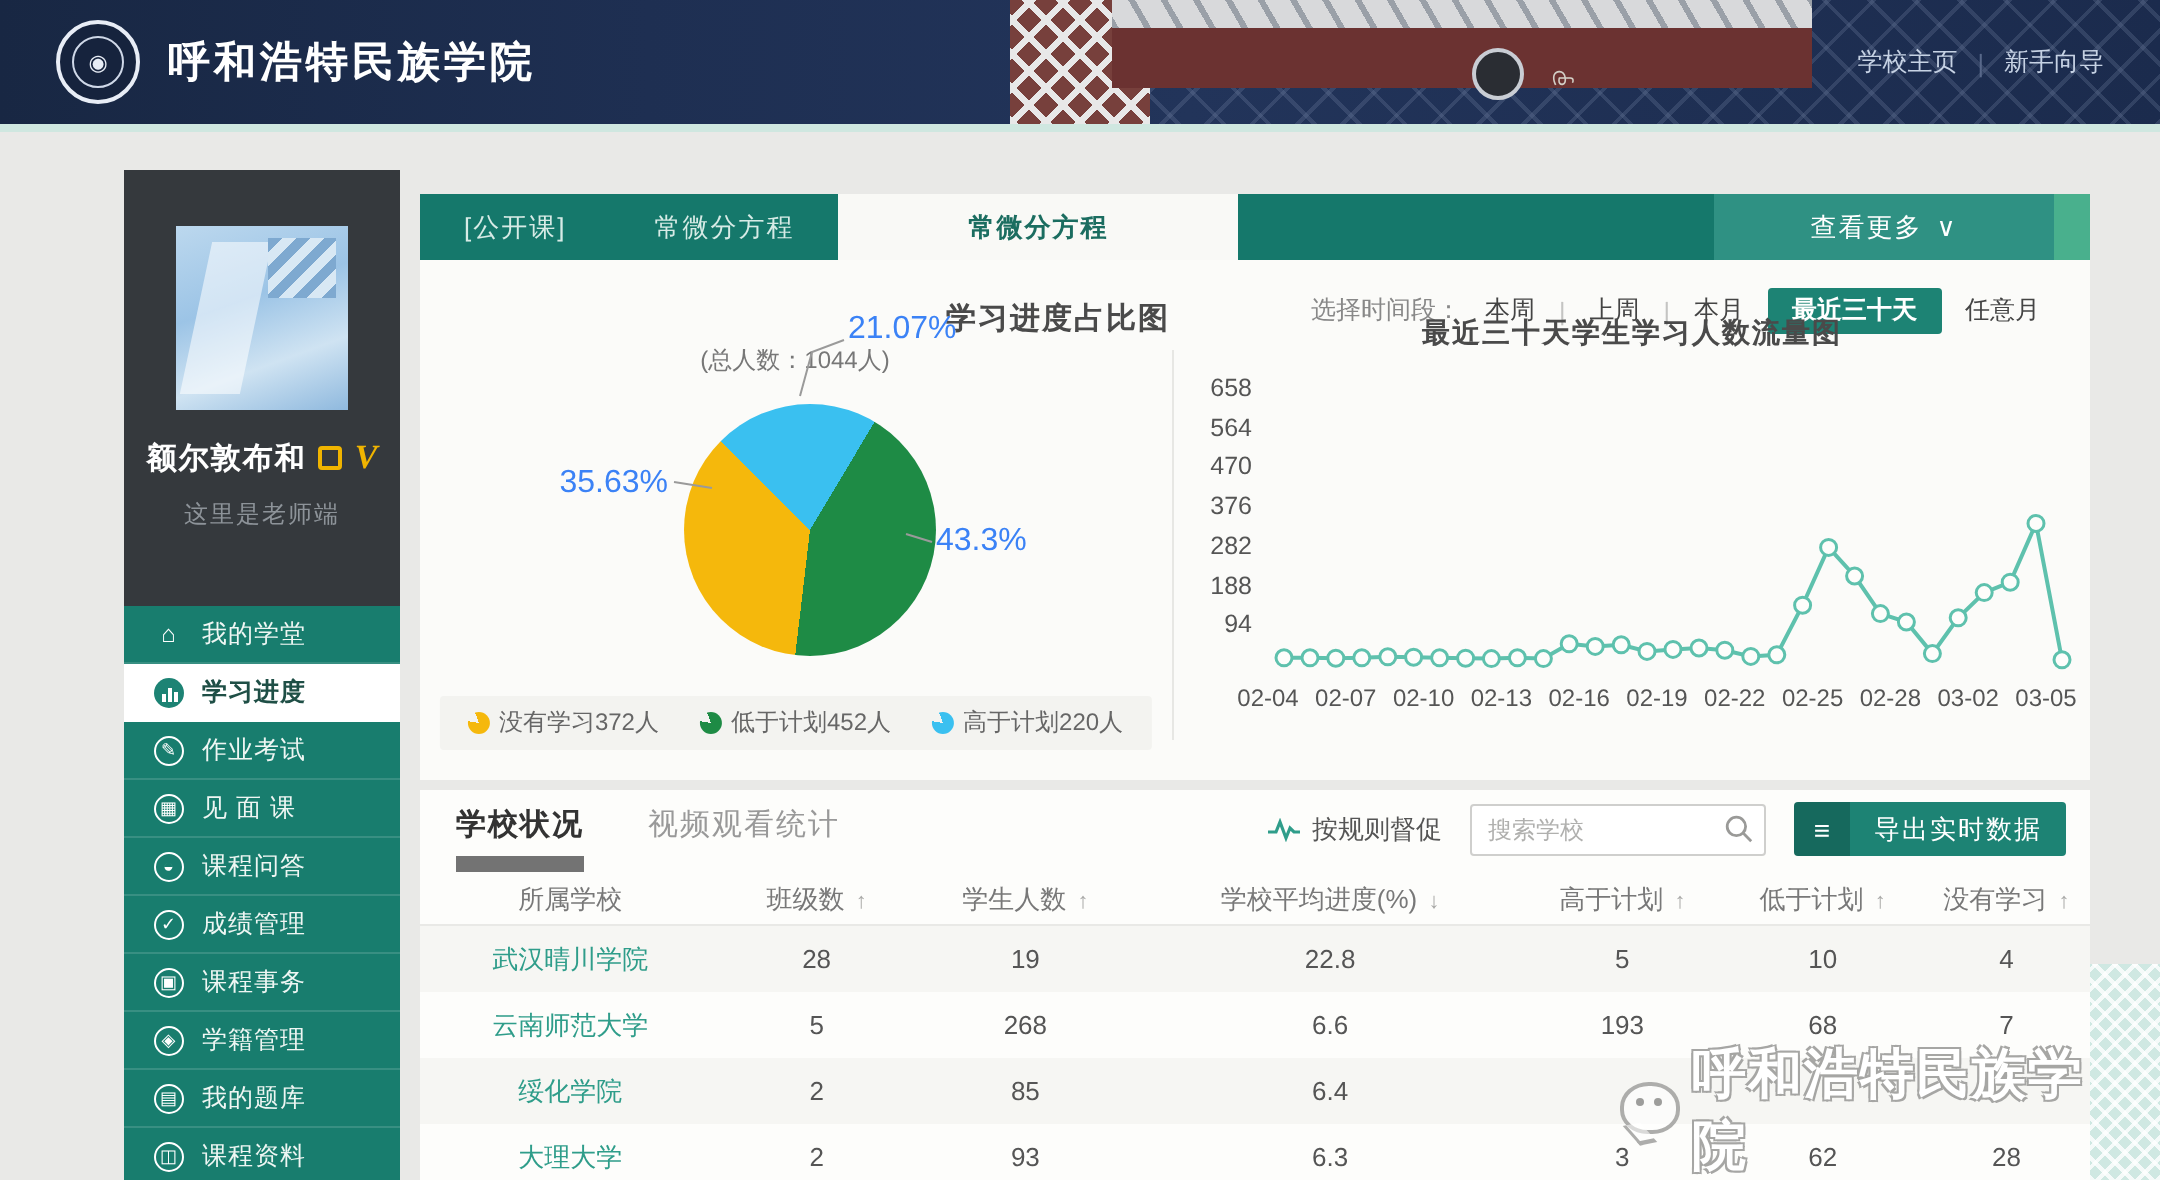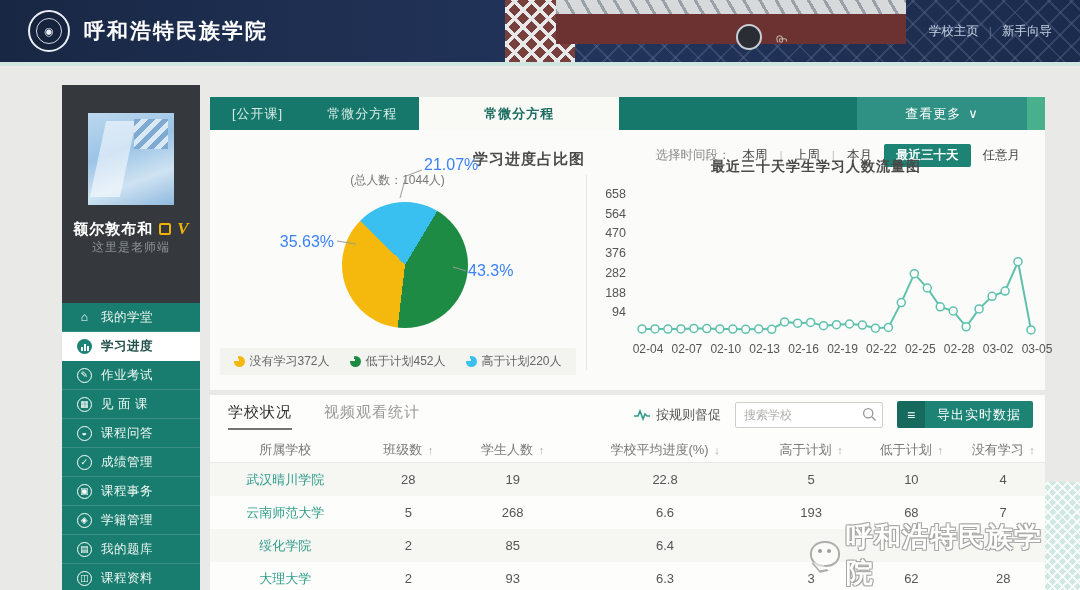--- a/index.html
+++ b/index.html
@@ -35,21 +35,21 @@
   
   .profile-card { position:absolute; left:62px; top:85px; width:138px; height:218px; background:#35393d; text-align:center; }
   .avatar { width:86px; height:92px; margin:28px auto 0; background:linear-gradient(160deg,#bcd8ee 0%,#9cc4e6 40%,#cfe3f2 70%,#8fb9de 100%); position:relative; overflow:hidden; }
   .avatar:before { content:""; position:absolute; left:10px; top:8px; width:30px; height:76px; background:rgba(255,255,255,.55); transform:skewX(-12deg); }
   .avatar:after { content:""; position:absolute; right:6px; top:6px; width:34px; height:30px;
     background:repeating-linear-gradient(135deg,#7ea9d0 0 5px,#d8e8f4 5px 10px); }
   .profile-name-row { margin-top:14px; display:flex; justify-content:center; align-items:center; gap:6px; }
   .profile-name { color:#fff; font-size:15px; font-weight:bold; letter-spacing:1px; }
   .v-frame { width:12px; height:12px; border:2px solid #f0b400; border-radius:2px; display:inline-block; }
   .v-mark { color:#f0b400; font-family:"Liberation Serif","DejaVu Serif",serif; font-weight:bold; font-style:italic; font-size:17px; }
-  .profile-sub { color:#8d9399; font-size:12px; letter-spacing:1px; }
+  .profile-sub { margin-top:10px; color:#8d9399; font-size:12px; letter-spacing:1px; }
   .side-menu { position:absolute; left:62px; top:303px; width:138px; height:287px; background:#187d6e; overflow:hidden; }
   .menu-item { height:29px; display:flex; align-items:center; gap:9px; padding-left:15px;
     color:#eef6f3; font-size:12.5px; border-bottom:1px solid rgba(255,255,255,.14); cursor:pointer; letter-spacing:.5px; }
   .menu-item .mi-icon { width:15px; height:15px; display:flex; align-items:center; justify-content:center;
     color:#ffffff; font-size:12px; flex:0 0 15px; }
   .menu-item .mi-circle { border:1px solid #ffffff; border-radius:50%; font-size:9px; }
   .menu-item.active { background:#ffffff; color:#1f4f46; font-weight:bold; border-bottom:none; }
   .prog-circle { width:15px; height:15px; border-radius:50%; background:#1d8374; display:flex; align-items:flex-end; justify-content:center; gap:1px; padding-bottom:3px; }
   .prog-circle i { display:block; width:2px; background:#fff; }
   .prog-circle i:nth-child(1){height:4px;} .prog-circle i:nth-child(2){height:7px;} .prog-circle i:nth-child(3){height:5px;}
@@ -82,28 +82,28 @@
   .leg-pie { width:11px; height:11px; border-radius:50%; }
 
   .vdivider { position:absolute; left:376px; top:45px; width:1px; height:195px; background:#e7e7e4; }
 
   .line-block { position:absolute; left:380px; top:28px; width:452px; height:228px; }
   .line-title { text-align:center; font-size:14px; font-weight:bold; color:#4a4a4a; letter-spacing:1px; }
   .plot-wrap { position:relative; margin-top:6px; height:192px; }
   .y-col { position:absolute; left:0; top:0; width:40px; height:160px; }
   .y-tick { position:absolute; right:4px; width:36px; text-align:right; font-size:12.5px; color:#555; }
   .line-svg { position:absolute; left:44px; top:0; }
-  .x-row { position:absolute; left:50px; top:160px; width:405px; height:16px; }
+  .x-row { position:absolute; left:36px; top:160px; width:405px; height:16px; }
   .x-lab { position:absolute; transform:translateX(-50%); font-size:12px; color:#555; white-space:nowrap; }
 
   
   .table-card { position:absolute; left:210px; top:395px; width:835px; height:195px; background:#fdfdfb; overflow:hidden; }
   .tbl-tabs { position:absolute; left:18px; top:8px; display:flex; gap:32px; align-items:baseline; }
   .tbl-tab { font-size:15px; color:#999; cursor:pointer; letter-spacing:1px; }
-  .tbl-tab.active { color:#333; font-weight:normal; padding-bottom:6px; border-bottom:2px solid #737373; }
+  .tbl-tab.active { color:#333; font-weight:bold; padding-bottom:6px; border-bottom:8px solid #737373; }
   .tbl-controls { position:absolute; right:12px; top:6px; display:flex; align-items:center; gap:14px; }
   .supervise { display:flex; align-items:center; gap:6px; font-size:13px; color:#555; cursor:pointer;justify-content:center; }
   .search-box { position:relative; width:148px; height:26px; }
   .search-box input { width:100%; height:100%; border:1px solid #cfcfcd; border-radius:2px; background:#fff;
     font-size:12px; color:#444; padding:0 24px 0 8px; outline:none; font-family:inherit; }
   .search-box input::placeholder { color:#b0b0ae; }
   .search-glyph { position:absolute; right:6px; top:5px; }
   .export-btn { display:flex; align-items:stretch; height:27px; cursor:pointer; border-radius:2px; overflow:hidden; }
   .export-ic { width:28px; background:#16695d; color:#fff; display:flex; align-items:center; justify-content:center; font-size:14px; }
   .export-tx { background:#1d8374; color:#fff; font-size:13px; display:flex; align-items:center; padding:0 12px; letter-spacing:1px; }

